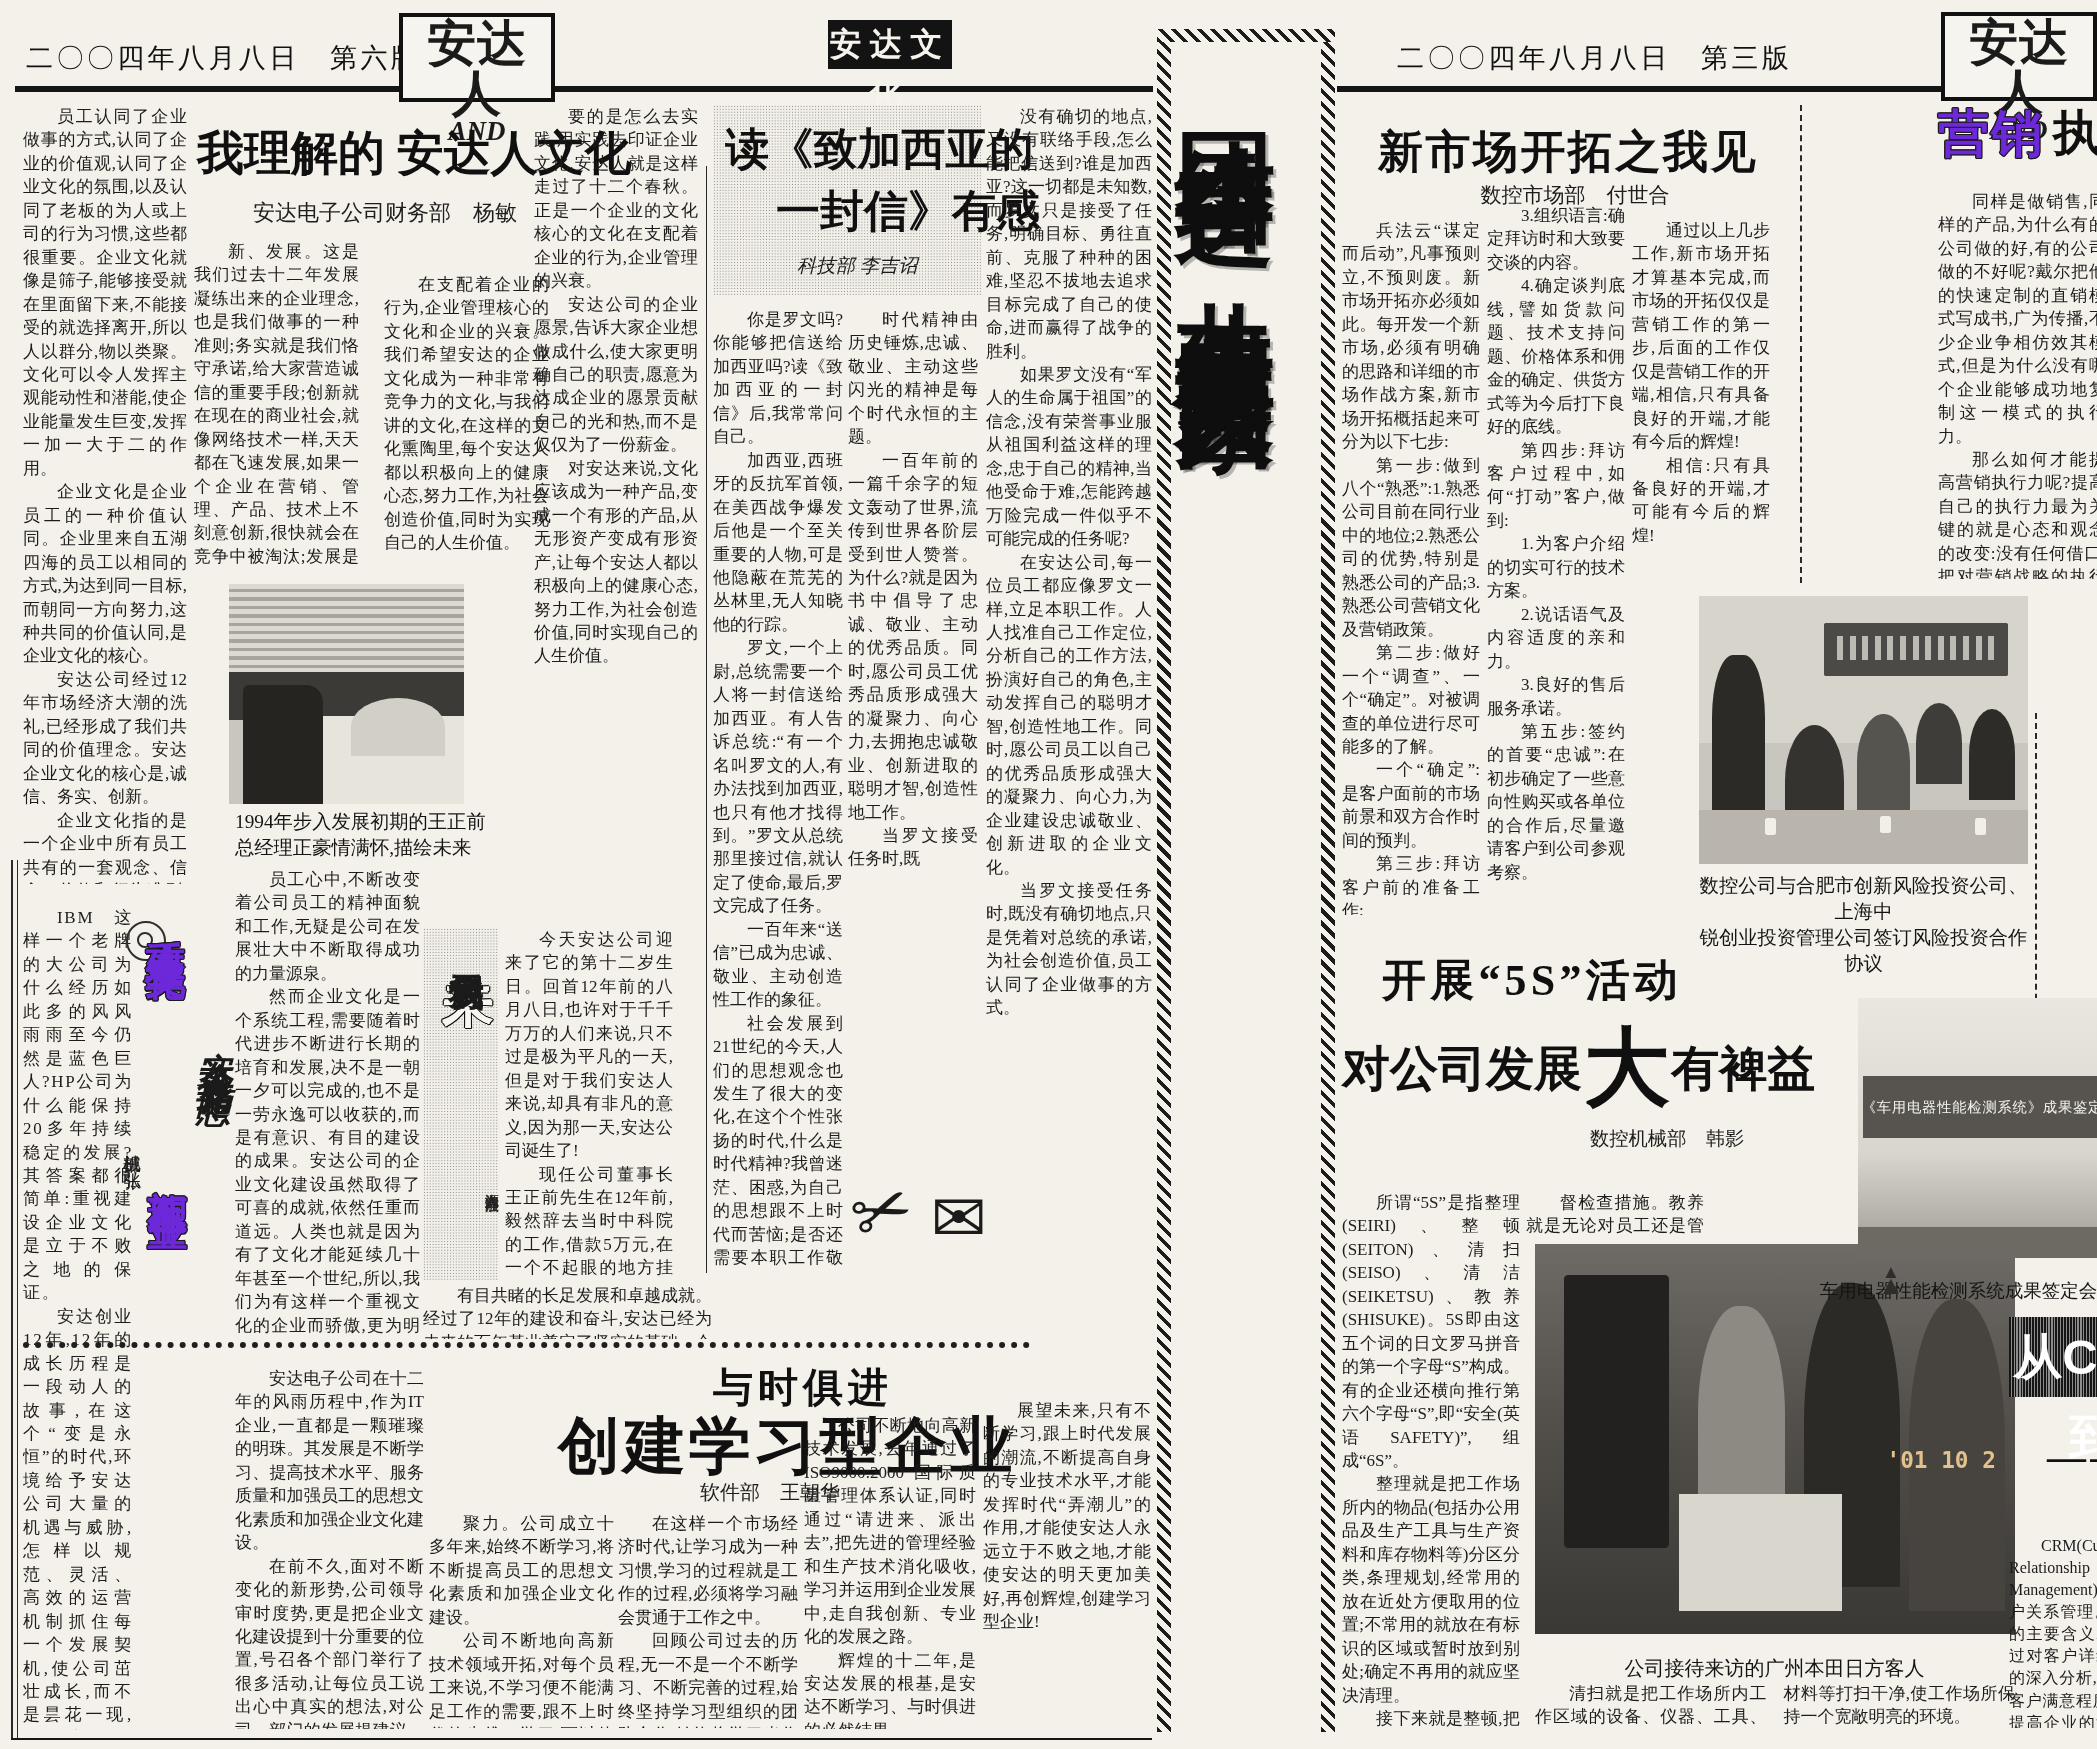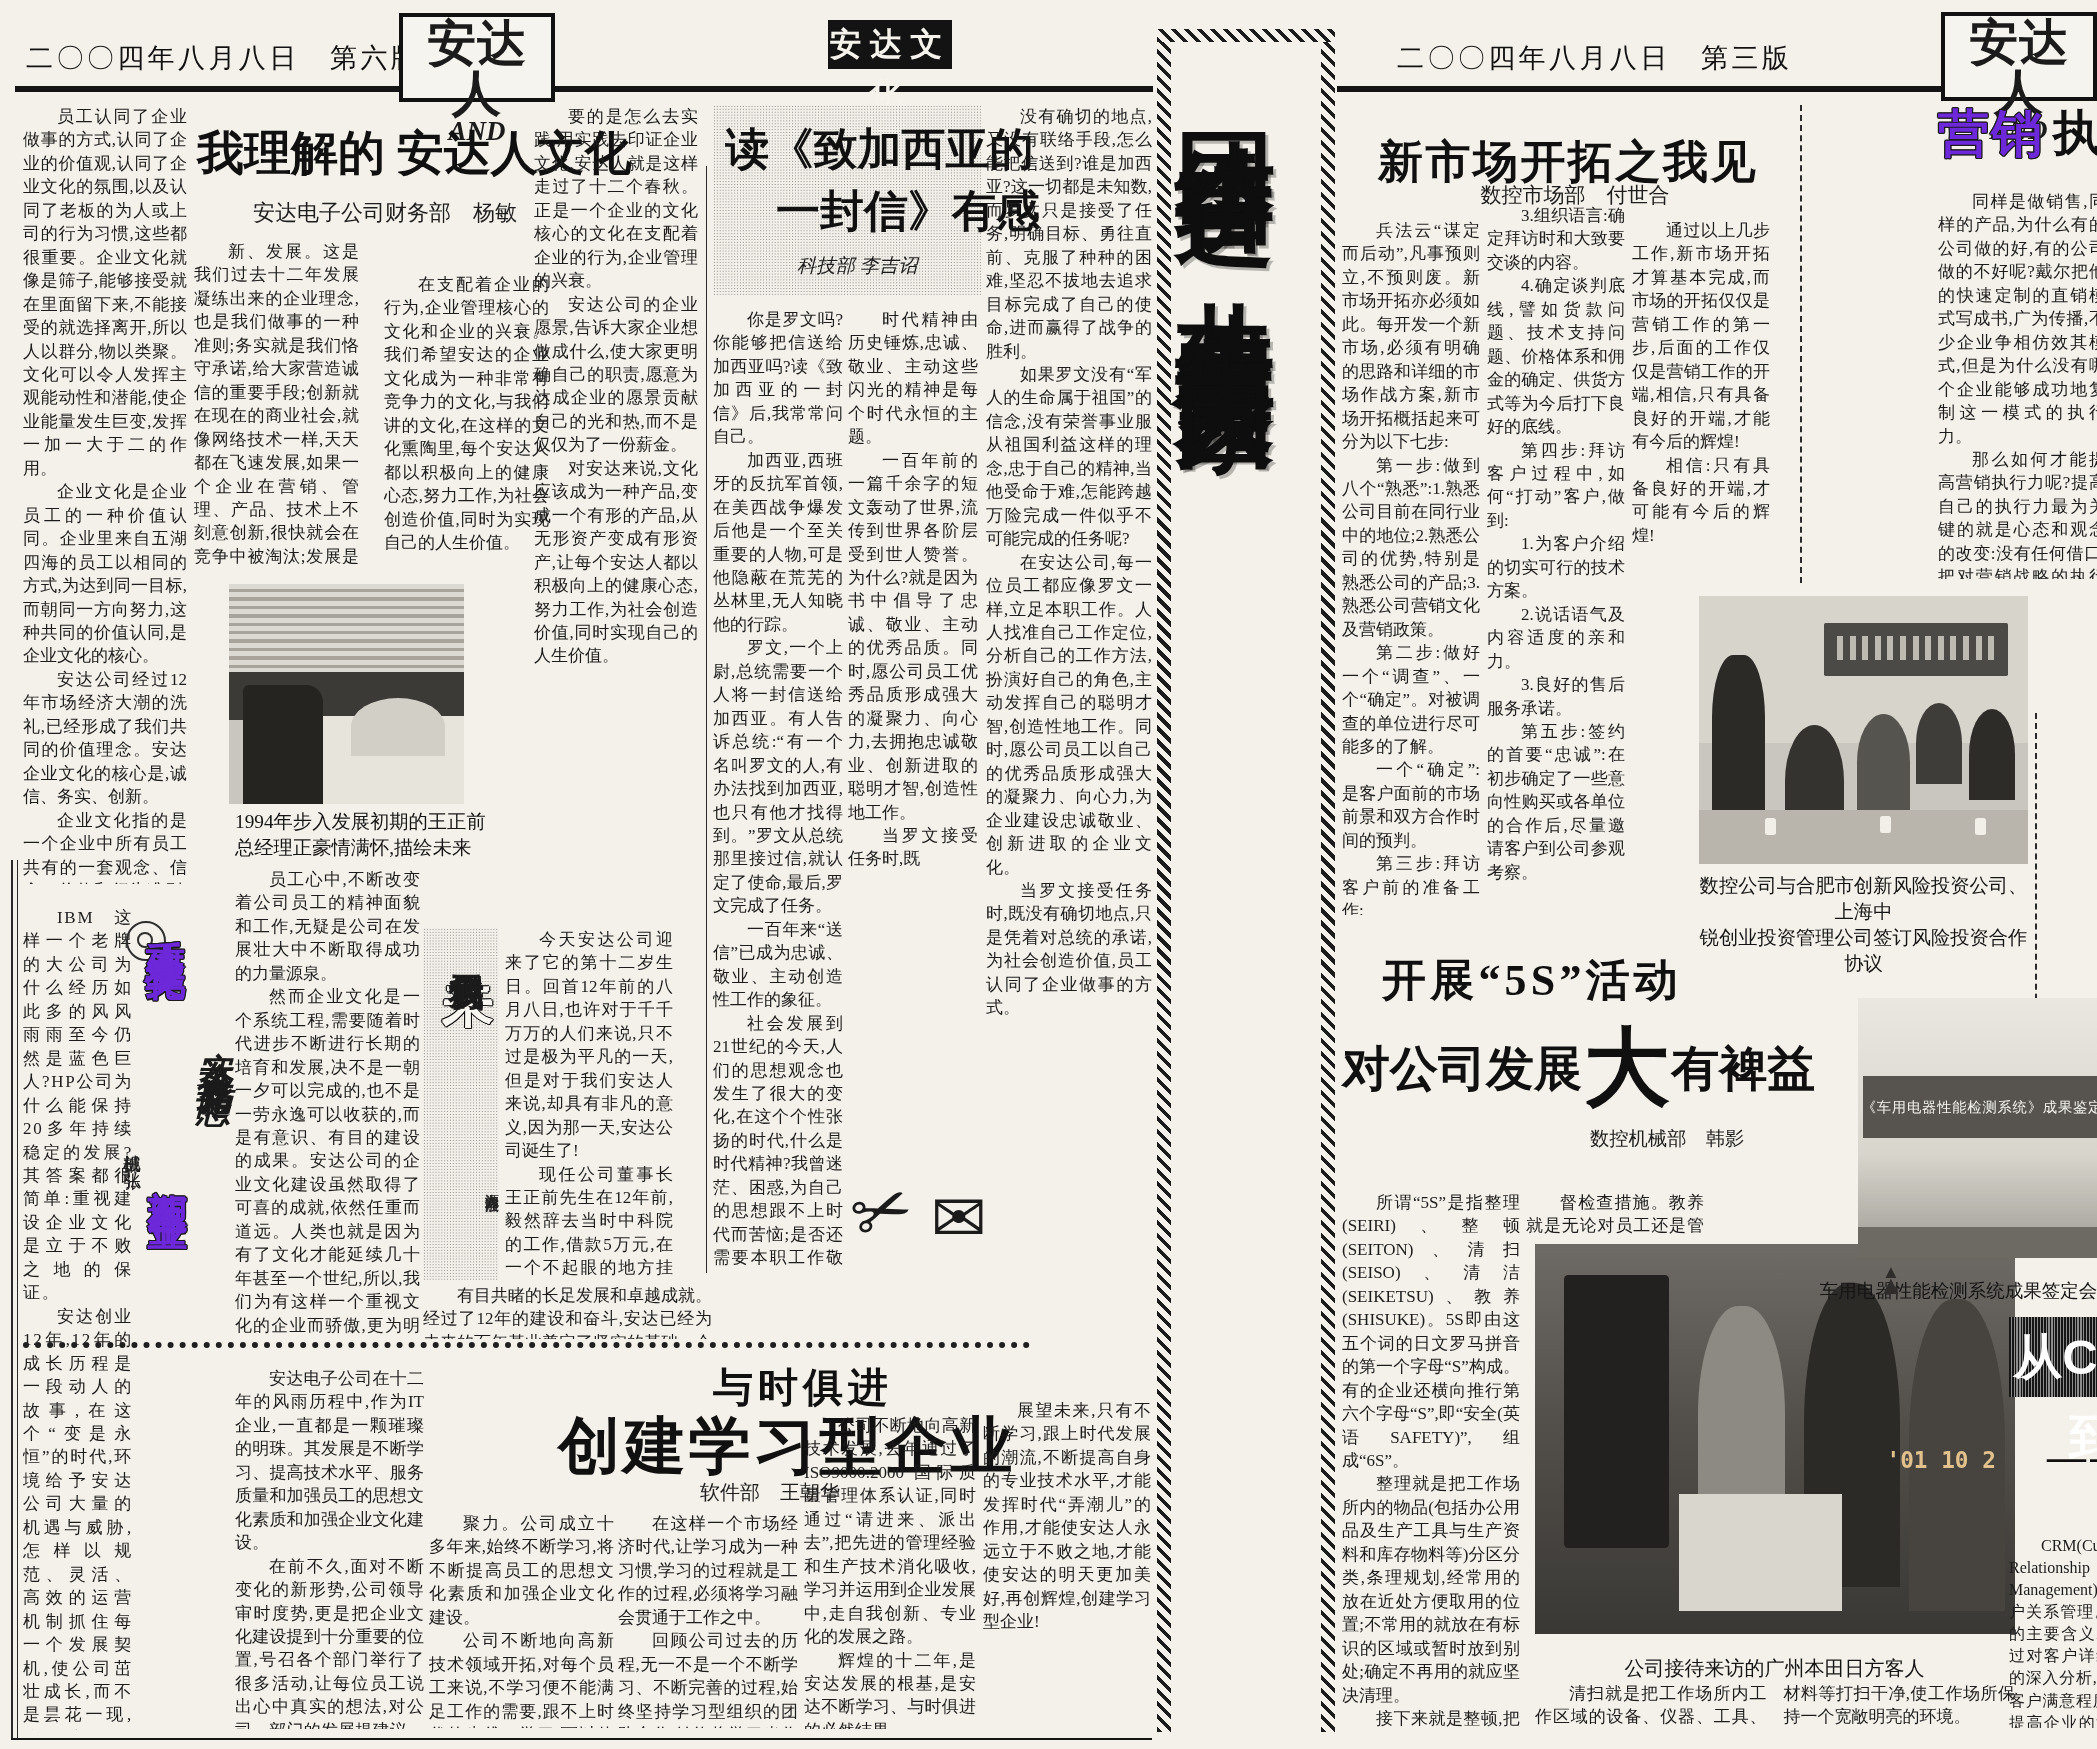--- a/index.html
+++ b/index.html
@@ -178,21 +178,21 @@
 <div class="banner-text" style="left:1175px;top:55px;height:1686px;">团结奋进 共建安达美好家园!</div>
 
 <div class="dateline" style="left:1397px;top:40px;text-align:center;">二〇〇四年八月八日　第三版</div>
 <div class="rule" style="left:1337px;top:86px;width:1116px;height:5.5px;"></div>
 
 <div class="masthead" style="left:1941px;top:11.7px;">
   <div class="mh-cn">安达人</div>
   <div class="mh-en">AND</div>
 </div>
 
-<div class="headline" style="left:1378px;top:122px;font-size:45px;letter-spacing:2.5px;margin-top:10px;">新市场开拓之我见</div>
+<div class="headline" style="left:1378px;top:122px;font-size:45px;letter-spacing:2.5px;">新市场开拓之我见</div>
 <div class="byline" style="left:1378px;top:181px;width:394px;font-size:21px;">数控市场部　付世合</div>
 <div class="col" style="left:1342px;top:219px;width:138px;height:696px;">
     <p>兵法云“谋定而后动”,凡事预则立,不预则废。新市场开拓亦必须如此。每开发一个新市场,必须有明确的思路和详细的市场作战方案,新市场开拓概括起来可分为以下七步:</p>
     <p>第一步:做到八个“熟悉”:1.熟悉公司目前在同行业中的地位;2.熟悉公司的优势,特别是熟悉公司的产品;3.熟悉公司营销文化及营销政策。</p>
     <p>第二步:做好一个“调查”、一个“确定”。对被调查的单位进行尽可能多的了解。</p>
     <p>一个“确定”:是客户面前的市场前景和双方合作时间的预判。</p>
     <p>第三步:拜访客户前的准备工作:</p>
     <p>1.样品和相关宣传资料。</p>
   </div>
 <div class="col" style="left:1487px;top:204px;width:138px;height:696px;">

